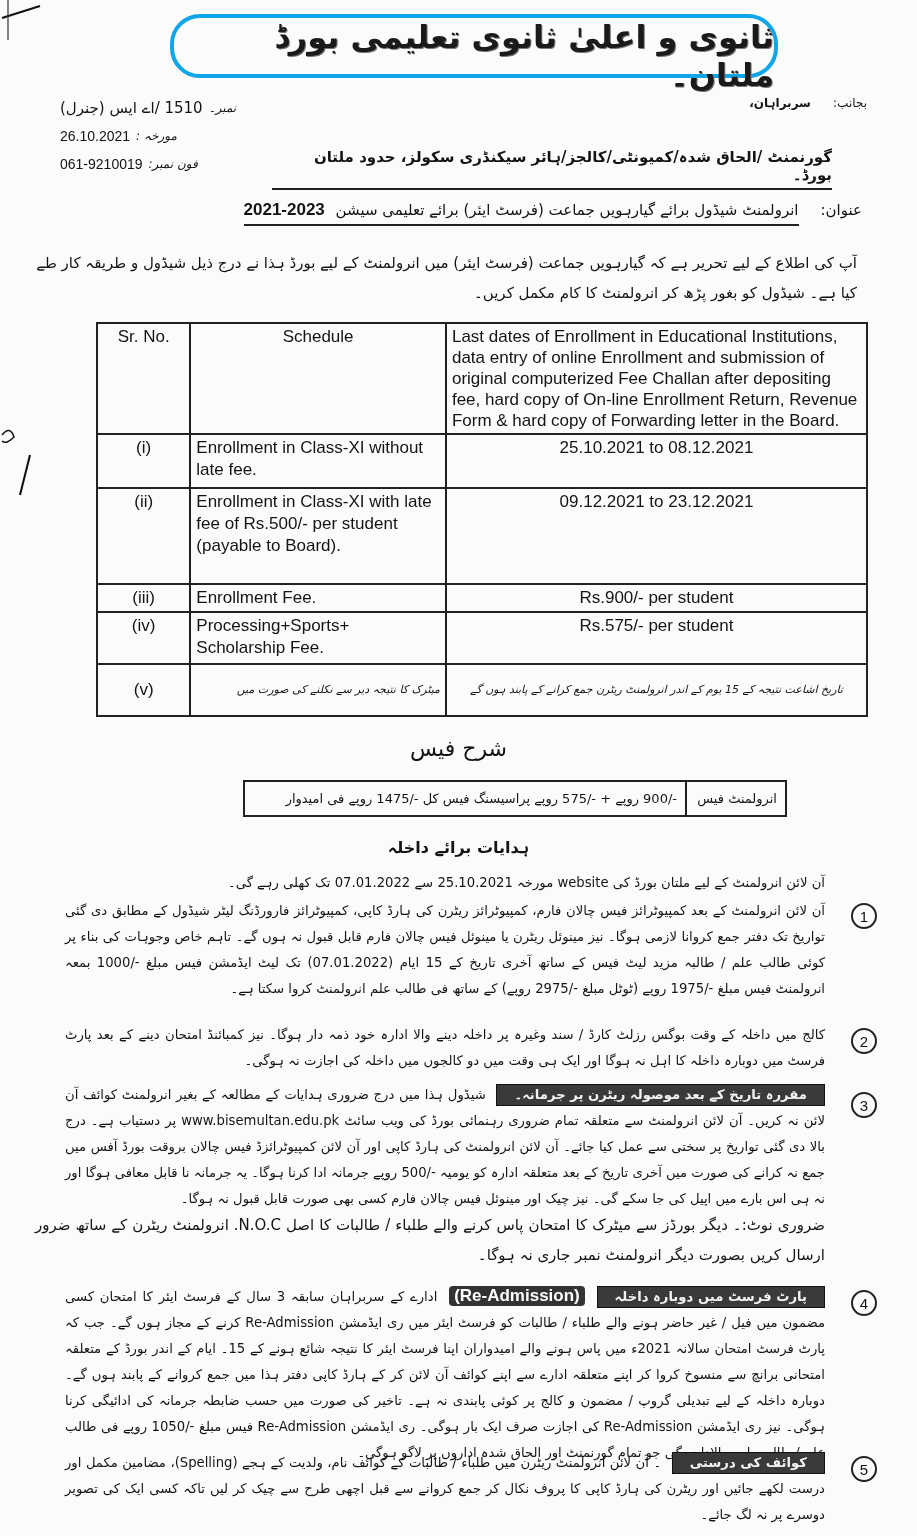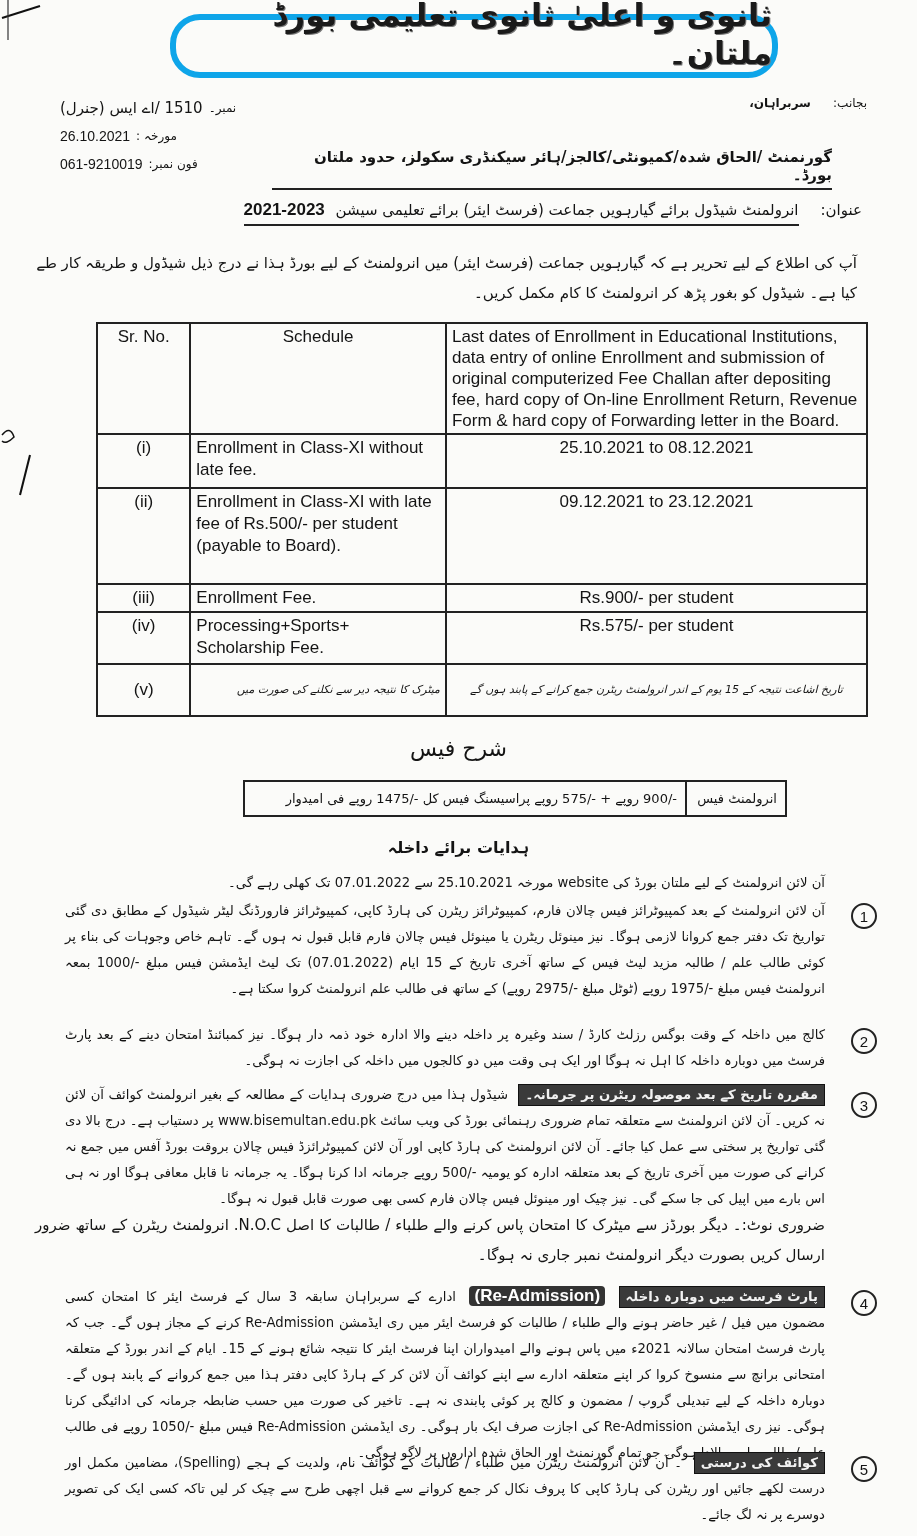--- a/index.html
+++ b/index.html
@@ -2,28 +2,28 @@
 <html><head>
 <meta charset="utf-8">
 <style>
   * { box-sizing: border-box; margin: 0; padding: 0; }
   html, body { width: 917px; height: 1536px; background: #fbfbf9; overflow: hidden; }
   body { position: relative; font-family: "DejaVu Sans", sans-serif; color: #141414; }
   .abs { position: absolute; }
   .ur { direction: rtl; font-family: "DejaVu Sans", sans-serif; }
 
   
-  .title-box { left: 170px; top: 14px; width: 608px; height: 64px; border: 6px solid #0ea5e9; border-radius: 30px;
-    display: flex; align-items: flex-end; justify-content: center; }
+  .title-box { left: 170px; top: 14px; width: 608px; height: 64px; border: 4px solid #0ea5e9; border-radius: 30px;
+    display: flex; align-items: flex-start; justify-content: center; }
   .title-text { font-size: 32px; font-weight: bold; color: #1a1a1a; letter-spacing: 1px; text-shadow: 1px 1px 0 #777; }
   .corner-mark { left: 0; top: 0; width: 45px; height: 40px; }
 
   .ref-block { left: 60px; top: 94px; width: 180px; font-size: 13px; line-height: 28px; text-align: right; }
   .ref-line { display: flex; justify-content: flex-end; gap: 6px; direction: rtl; }
-  .ref-label { font-size: 12px; }
+  .ref-label { font-size: 12px; font-style: italic; }
   .ref-val { font-family: "Liberation Sans", sans-serif; direction: ltr; font-size: 14px; }
 
   .to-line { right: 50px; top: 96px; font-size: 12px; font-weight: bold; }
   .to-label { font-weight: normal; margin-left: 18px; }
   .recipients { right: 85px; top: 148px; font-size: 15px; font-weight: bold; padding-bottom: 4px; border-bottom: 2px solid #222; width: 560px; text-align: right; }
 
   .subject { right: 55px; top: 200px; font-size: 15px; display: flex; gap: 22px; align-items: baseline; }
   .subject-label { font-size: 15px; }
   .subject-text { font-size: 15px; border-bottom: 2px solid #222; padding-bottom: 4px; }
   .session { font-family: "Liberation Sans", sans-serif; font-weight: bold; font-size: 17px; direction: ltr; unicode-bidi: embed; margin-right: 6px; }
@@ -44,21 +44,21 @@
   .fee-table { left: 243px; top: 780px; width: 544px; border-collapse: collapse; direction: rtl; }
   .fee-table td { border: 2px solid #222; font-size: 13px; padding: 9px 8px; height: 34px; }
   .fee-table .fee-lbl { width: 100px; text-align: right; }
   .fee-table .fee-val { text-align: right; }
 
   .adm-heading { left: 0; width: 917px; top: 838px; text-align: center; font-size: 16px; font-weight: bold; }
 
   .para { right: 92px; width: 760px; font-size: 13.2px; line-height: 26px; text-align: justify; text-align-last: right; direction: rtl; }
   .num-circle { right: 40px; width: 26px; height: 26px; border: 2px solid #222; border-radius: 50%;
     display: flex; align-items: center; justify-content: center; font-family: "Liberation Sans", sans-serif; font-size: 15px; }
-  .stamp { display: inline-block; background: #3a3a3a; color: #f2f2f2; padding: 0 6px; font-weight: bold; border: 1px solid #111; margin-left: 6px; line-height: 20px; }
+  .stamp { display: inline-block; background: #3a3a3a; color: #f2f2f2; padding: 0 17px; font-weight: bold; border: 1px solid #111; margin-left: 6px; line-height: 20px; }
   .stamp-en { font-family: "Liberation Sans", sans-serif; font-size: 17px; direction: ltr; unicode-bidi: embed; background: #333; color: #fff; border-radius: 4px; padding: 0 5px; margin-left: 6px; display: inline-block; line-height: 20px; font-weight: bold; }
   .note { right: 92px; width: 790px; font-size: 15px; line-height: 30px; direction: rtl; text-align: justify; text-align-last: right; }
 
   .scribble { left: 0; top: 395px; width: 40px; height: 110px; }
 </style>
 </head>
 <body>
 
 <svg class="abs corner-mark" viewBox="0 0 45 40">
   <path d="M2 18 L40 6" stroke="#111" stroke-width="2" fill="none"></path>

